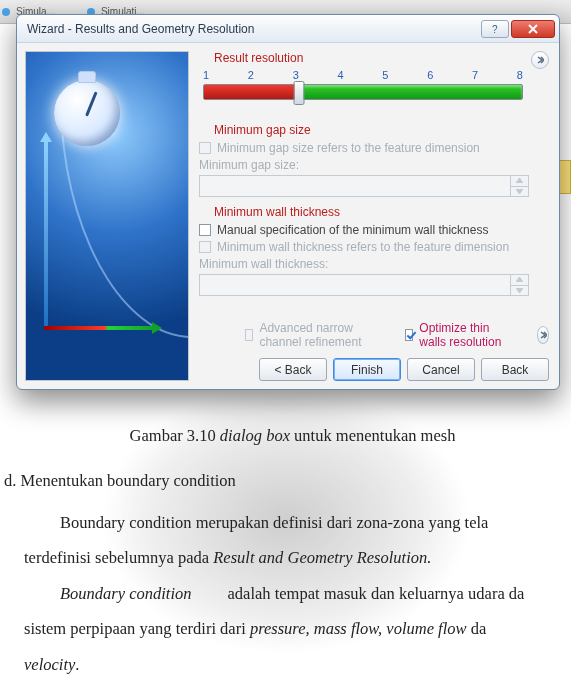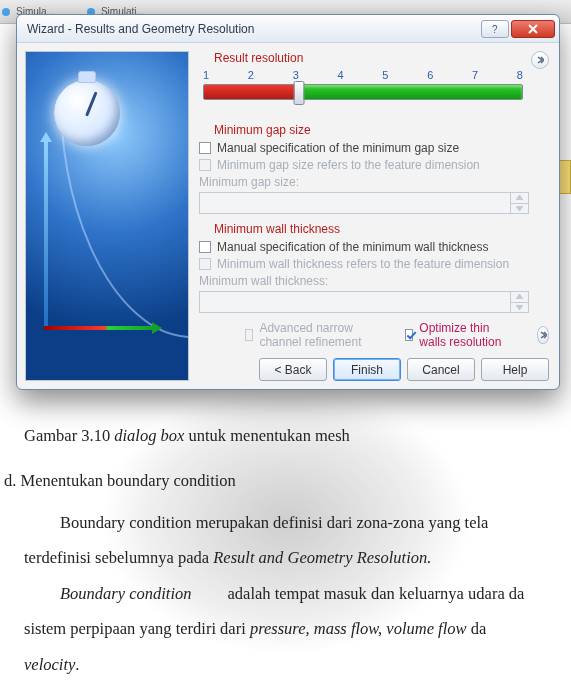--- a/index.html
+++ b/index.html
@@ -172,21 +172,21 @@
   }
   .btn.default { border-color:#3e8be6; box-shadow:0 0 0 1px #78b2f4 inset; background:linear-gradient(#f5faff,#d7e8fb);}
 
   
   .doc {
     position:absolute; top:418px; left:24px; right:10px;
     font-family: "Times New Roman", serif; font-size:16.5px;
     color:#232323; line-height: 2.15;
     z-index: 2;
   }
-  .doc .caption { text-align:left; margin-bottom: 10px; }
+  .doc .caption { text-align:center; margin-bottom: 10px; }
   .doc .it { font-style: italic; }
   .doc .sec { margin: 4px 0 6px -20px; }
   .doc p.body { text-indent: 36px; text-align: justify; }
 </style>
 </head>
 <body>
 
 <div class="bg-wm"></div>
 
 <div class="tabstrip">
@@ -251,24 +251,20 @@
           </div>
           <div class="bar">
             <div class="red"></div>
             <div class="thumb"></div>
           </div>
         </div>
       </div>
 
       <div class="group">
         <div class="grp-title">Minimum gap size</div>
-        <div class="row">
-          <span class="chk"></span>
-          <span class="lbl">Manual specification of the minimum gap size</span>
-        </div>
         <div class="row disabled">
           <span class="chk dis"></span>
           <span class="lbl">Minimum gap size refers to the feature dimension</span>
         </div>
         <div class="row disabled">
             <span class="lbl">Minimum gap size:</span>
           </div>
         <div class="inset dis">
           <input disabled="" value="" style="">
           <div class="spin">
@@ -330,21 +326,21 @@
               <path d="M2 1 L6 4 L2 7"></path>
               <path d="M5 1 L8 4 L5 7"></path>
             </svg>
         </span>
       </div>
 
       <div class="btnbar">
         <button class="btn">&lt; Back</button>
         <button class="btn default">Finish</button>
         <button class="btn">Cancel</button>
-        <button class="btn">Help</button>
+        <button class="btn">Back</button>
       </div>
     </div>
   </div>
 </div>
 
 <div class="doc">
   <div class="caption">
     <span>Gambar 3.10 </span><span class="it">dialog box</span><span>  untuk menentukan mesh</span>
   </div>
   <div class="sec">d.   Menentukan boundary condition</div>

